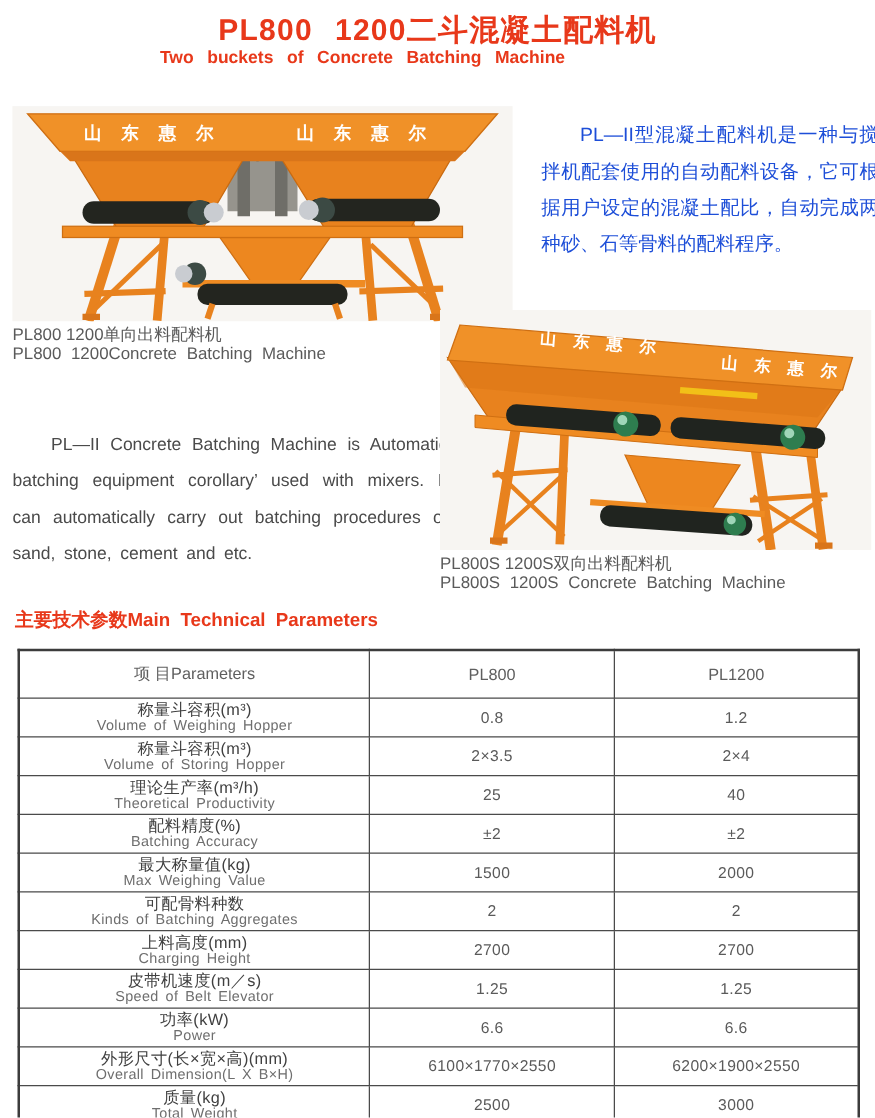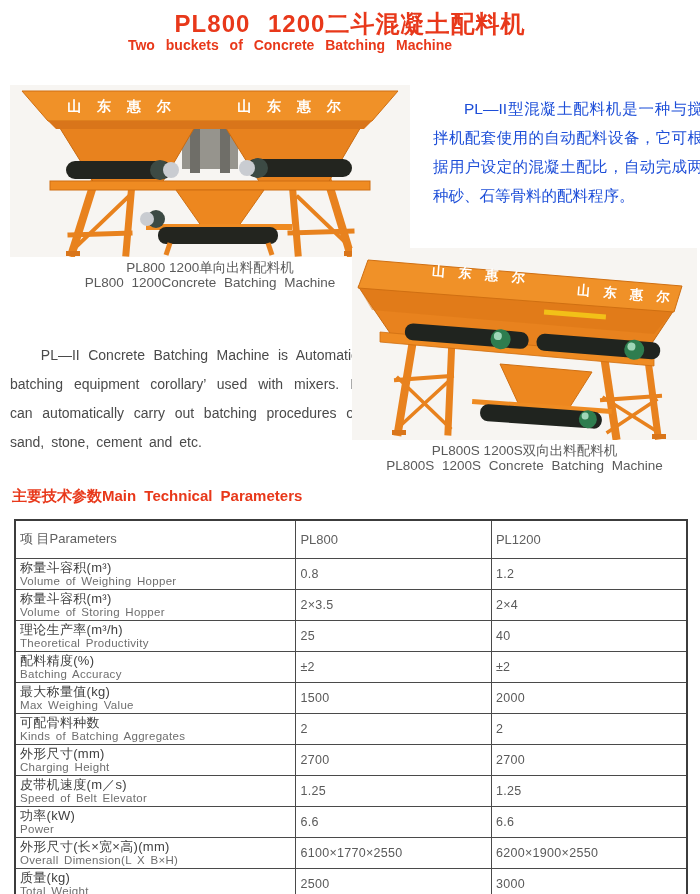--- a/index.html
+++ b/index.html
@@ -16,21 +16,21 @@
     color:#e8381a; font-size:24px; font-weight:bold; letter-spacing:1px; word-spacing:10px;
   }
   #title-en {
     top:37px; left:0; width:580px; text-align:center;
     color:#e8381a; font-size:14px; font-weight:bold; word-spacing:7px;
   }
 
   
   figure { position:absolute; }
   .photo { display:block; background:#f7f5f2; }
-  .cap { width:100%; text-align:center; color:#5a5a5a; line-height:15px; }
+  .cap { width:100%; color:#5a5a5a; line-height:15px; }
   .cap-cn { font-size:13.5px; margin-top:3px; }
   .cap-en { font-size:13.5px; word-spacing:4px; }
 
   #fig1 { left:10px; top:85px; width:400px; }
   #fig2 { left:352px; top:248px; width:345px; }
 
   
   .para { text-align:justify; }
   #intro-cn {
     left:433px; top:94px; width:270px;
@@ -45,21 +45,21 @@
   #sec-head { left:12px; top:487px; font-size:15px; font-weight:bold; color:#e8381a; }
   #sec-head .en { margin-left:0; word-spacing:4px; }
 
   
   #ptable {
     left:14px; top:519px; width:674px;
     border-collapse:collapse; table-layout:fixed;
     border:2px solid #3c3c3c;
   }
   #ptable td {
-    border:1px solid #4a4a4a; vertical-align:middle;
+    border:1px solid #4a4a4a; text-align:center; vertical-align:middle;
     color:#5a5a5a; padding:1px 4px;
   }
   #ptable col.c1 { width:41.8%; }
   #ptable col.c2 { width:29.1%; }
   #ptable col.c3 { width:29.1%; }
   #ptable tr.head td { height:38px; font-size:13px; color:#5f5f5f; }
   #ptable tr.data td { height:30px; font-size:12.5px; letter-spacing:.3px; }
   #ptable .cn { font-size:13px; line-height:15px; color:#404040; }
   #ptable .en { font-size:11.5px; line-height:13px; color:#6e6e6e; word-spacing:2px; }
 
@@ -243,21 +243,21 @@
   <tr class="data">
     <td>
           <div class="cn">可配骨料种数</div>
           <div class="en">Kinds of Batching Aggregates</div>
         </td>
     <td>2</td>
     <td>2</td>
   </tr>
   <tr class="data">
     <td>
-          <div class="cn">外形尺寸(mm)</div>
+          <div class="cn">上料高度(mm)</div>
           <div class="en">Charging Height</div>
         </td>
     <td>2700</td>
     <td>2700</td>
   </tr>
   <tr class="data">
     <td>
           <div class="cn">皮带机速度(m／s)</div>
           <div class="en">Speed of Belt Elevator</div>
         </td>

